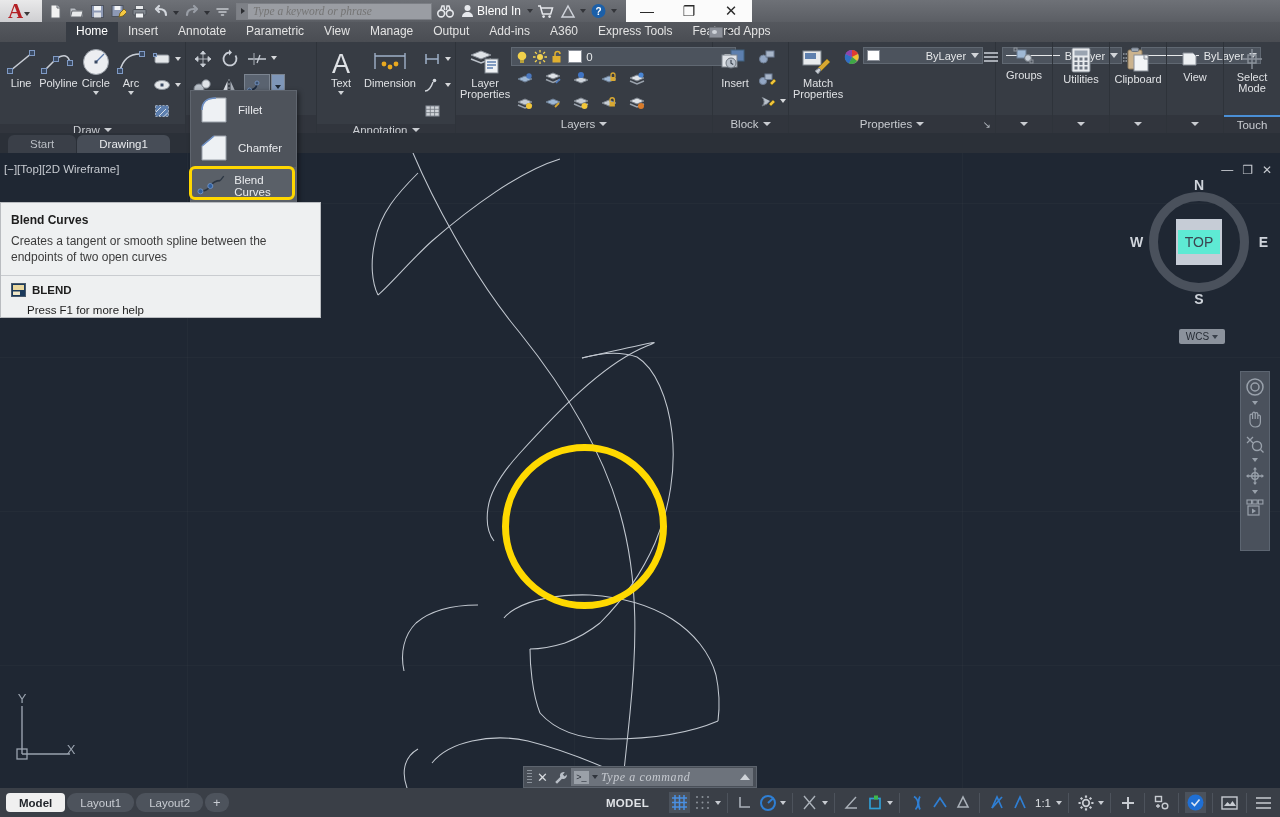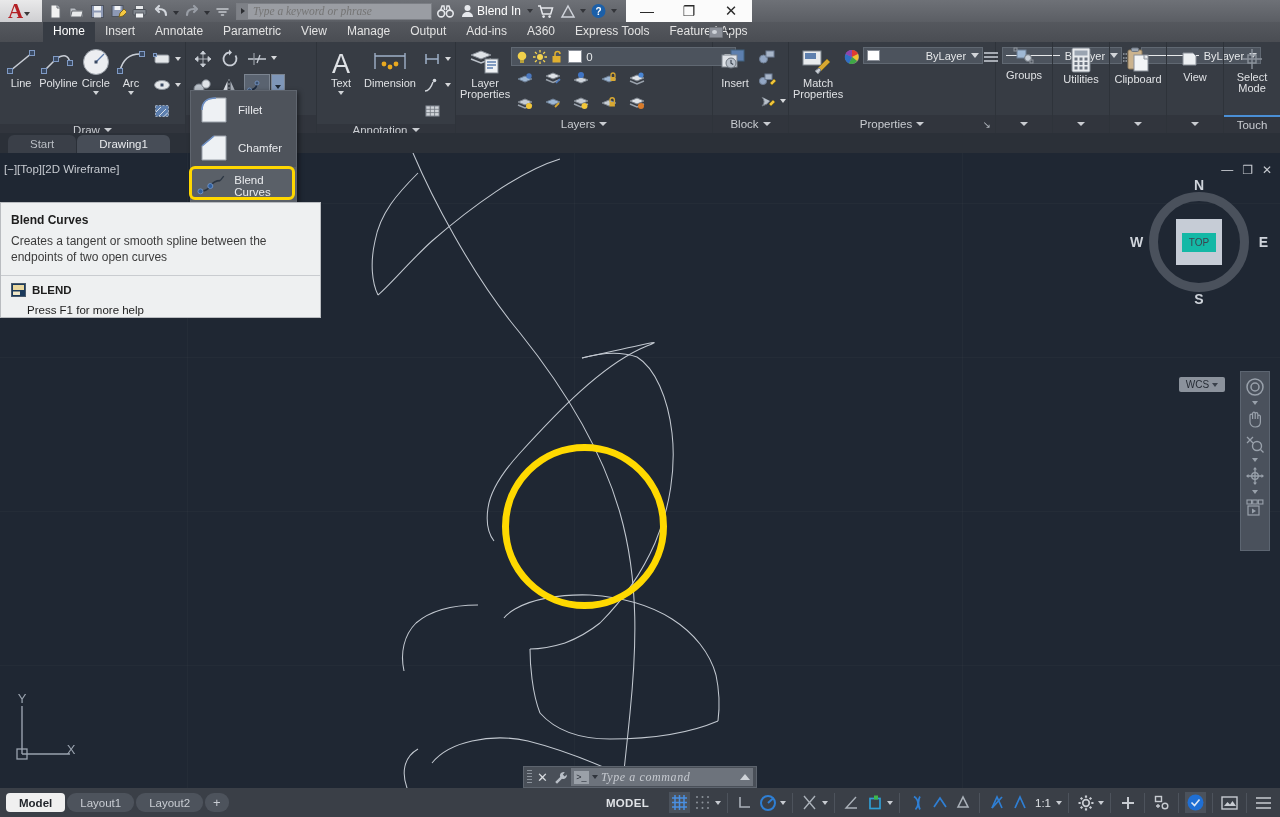--- a/index.html
+++ b/index.html
@@ -52,21 +52,21 @@
   .tb-item { display:flex;align-items:center;gap:3px; padding:0 3px; height:20px; color:#fff; font-size:12px;}
   .tb-caret { width:0;height:0;border-left:3px solid transparent;border-right:3px solid transparent;border-top:4px solid #33353a; }
   .wincontrols { display:flex; height:22px; margin-left:6px; }
   .wc { width:42px;height:22px;display:flex;align-items:center;justify-content:center;background:#fbfbfb;color:#2a2a2a;font-size:14px;}
   .wc.close { font-size:15px; }
 
   
   .ribbon-tabs {
     position:absolute; left:0; top:22px; width:1280px; height:20px;
     background: linear-gradient(#55585e,#4a4d53);
-    display:flex; align-items:flex-end; padding-left:43px;
+    display:flex; align-items:flex-end; padding-left:66px;
   }
   .rtab { padding: 2px 10px 3px 10px; font-size:12px; color:#e3e3e3; height:20px; line-height:15px;}
   .rtab.active { background:#373c44; color:#ffffff; }
   .ribbon-right-mini {
     position:absolute; right:548px; top:22px; height:20px; display:flex;align-items:center;gap:3px;
   }
   .mini-icon { width:14px;height:11px;background:#8c9099;border:1px solid #6f737a;border-radius:1px; position:relative;}
   .mini-icon:after{content:"";position:absolute;left:2px;top:2px;width:5px;height:4px;background:#cfd3d9;border-radius:50%;}
 
   
@@ -125,27 +125,27 @@
   .canvas {
     position:absolute;left:0;top:153px;width:1280px;height:635px;background:#1f2733;overflow:hidden;
   }
   .vp-label{position:absolute;left:4px;top:10px;font-size:11.5px;color:#c6cad0;}
   .vp-ctrl{position:absolute;right:8px;top:10px;display:flex;gap:9px;align-items:center;color:#c6cad0;font-size:12px;}
 
   
   .viewcube{position:absolute;right:22px;top:30px;width:118px;height:118px;}
   .vc-ring{position:absolute;left:9px;top:9px;width:100px;height:100px;border-radius:50%;border:9px solid #4a515c;}
   .vc-face{position:absolute;left:36px;top:36px;width:46px;height:46px;background:#c6ccd6;display:flex;align-items:center;justify-content:center;}
-  .vc-face span{font-size:10px;color:#3c4450;background:#14b8a6;padding:4px 7px;}
+  .vc-face span{font-size:14px;color:#3c4450;background:#5eead4;padding:4px 7px;}
   .vc-n,.vc-s,.vc-e,.vc-w{position:absolute;font-size:14px;font-weight:bold;color:#cfd4db;}
   .vc-n{left:50%;transform:translateX(-50%);top:-6px;}
   .vc-s{left:50%;transform:translateX(-50%);bottom:-6px;}
   .vc-e{right:-10px;top:50%;transform:translateY(-50%);}
   .vc-w{left:-10px;top:50%;transform:translateY(-50%);}
-  .wcs{position:absolute;right:55px;top:176px;width:46px;height:15px;background:#8b929c;border-radius:2px;display:flex;align-items:center;justify-content:center;gap:3px;margin-top:48px;}
+  .wcs{position:absolute;right:55px;top:176px;width:46px;height:15px;background:#8b929c;border-radius:2px;display:flex;align-items:center;justify-content:center;gap:3px;}
   .wcs span{font-size:10px;color:#262c35;}
   .wcs i{width:0;height:0;border-left:3px solid transparent;border-right:3px solid transparent;border-top:4px solid #3a414b;}
 
   
   .navbar-v{position:absolute;right:10px;top:218px;width:30px;height:180px;background:#4a515c;border:1px solid #5c6571;display:flex;flex-direction:column;align-items:center;gap:3px;padding-top:4px;}
   .navbar-v .nb{width:24px;height:22px;display:flex;align-items:center;justify-content:center;}
   .nb-dot{width:0;height:0;border-left:3px solid transparent;border-right:3px solid transparent;border-top:4px solid #99a1ab;}
 
   
   .ucs{position:absolute;left:14px;bottom:28px;width:64px;height:68px;}

